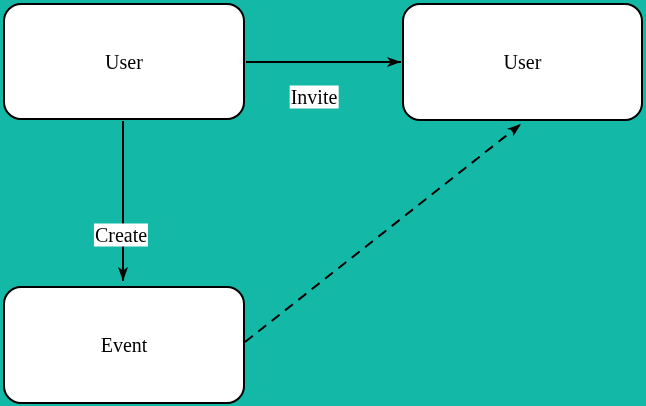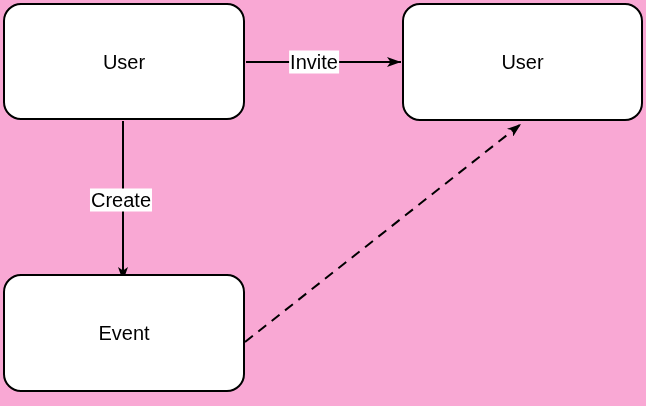--- a/index.html
+++ b/index.html
@@ -4,22 +4,22 @@
 <style>
   html, body {
     margin: 0;
     padding: 0;
     background: #ffffff;
   }
   .canvas {
     position: relative;
     width: 646px;
     height: 406px;
-    background: #f9a8d4;
-    font-family: Liberation Sans, sans-serif;
+    background: #14b8a6;
+    font-family: Liberation Serif, serif;
     overflow: hidden;
   }
   .edge-layer {
     position: absolute;
     left: 0;
     top: 0;
     width: 646px;
     height: 406px;
   }
   .node {
@@ -33,30 +33,31 @@
     justify-content: center;
   }
   .node-label {
     font-size: 20px;
     color: #000000;
     line-height: 1.2;
     white-space: nowrap;
   }
   .node-user-left  { left: 3px;   top: 3px;   width: 242px; height: 117px; }
   .node-user-right { left: 402px; top: 3px;   width: 241px; height: 118px; }
-  .node-event      { left: 3px;   top: 274px; width: 242px; height: 118px; }
+  .node-event      { left: 3px;   top: 286px; width: 242px; height: 118px; }
   .edge-label {
     position: absolute;
     transform: translate(-50%, -50%);
     background: #ffffff;
     font-size: 20px;
     color: #000000;
     line-height: 1.15;
     padding: 0 1px;
     white-space: nowrap;
+    margin-top: 35px;
   }
   .edge-label-invite { left: 314px; top: 62px; }
   .edge-label-create { left: 121px; top: 200px; }
 </style>
 </head>
 <body>
 
 <div class="canvas">
 
   <svg class="edge-layer" width="646" height="406" viewBox="0 0 646 406" xmlns="http://www.w3.org/2000/svg">

